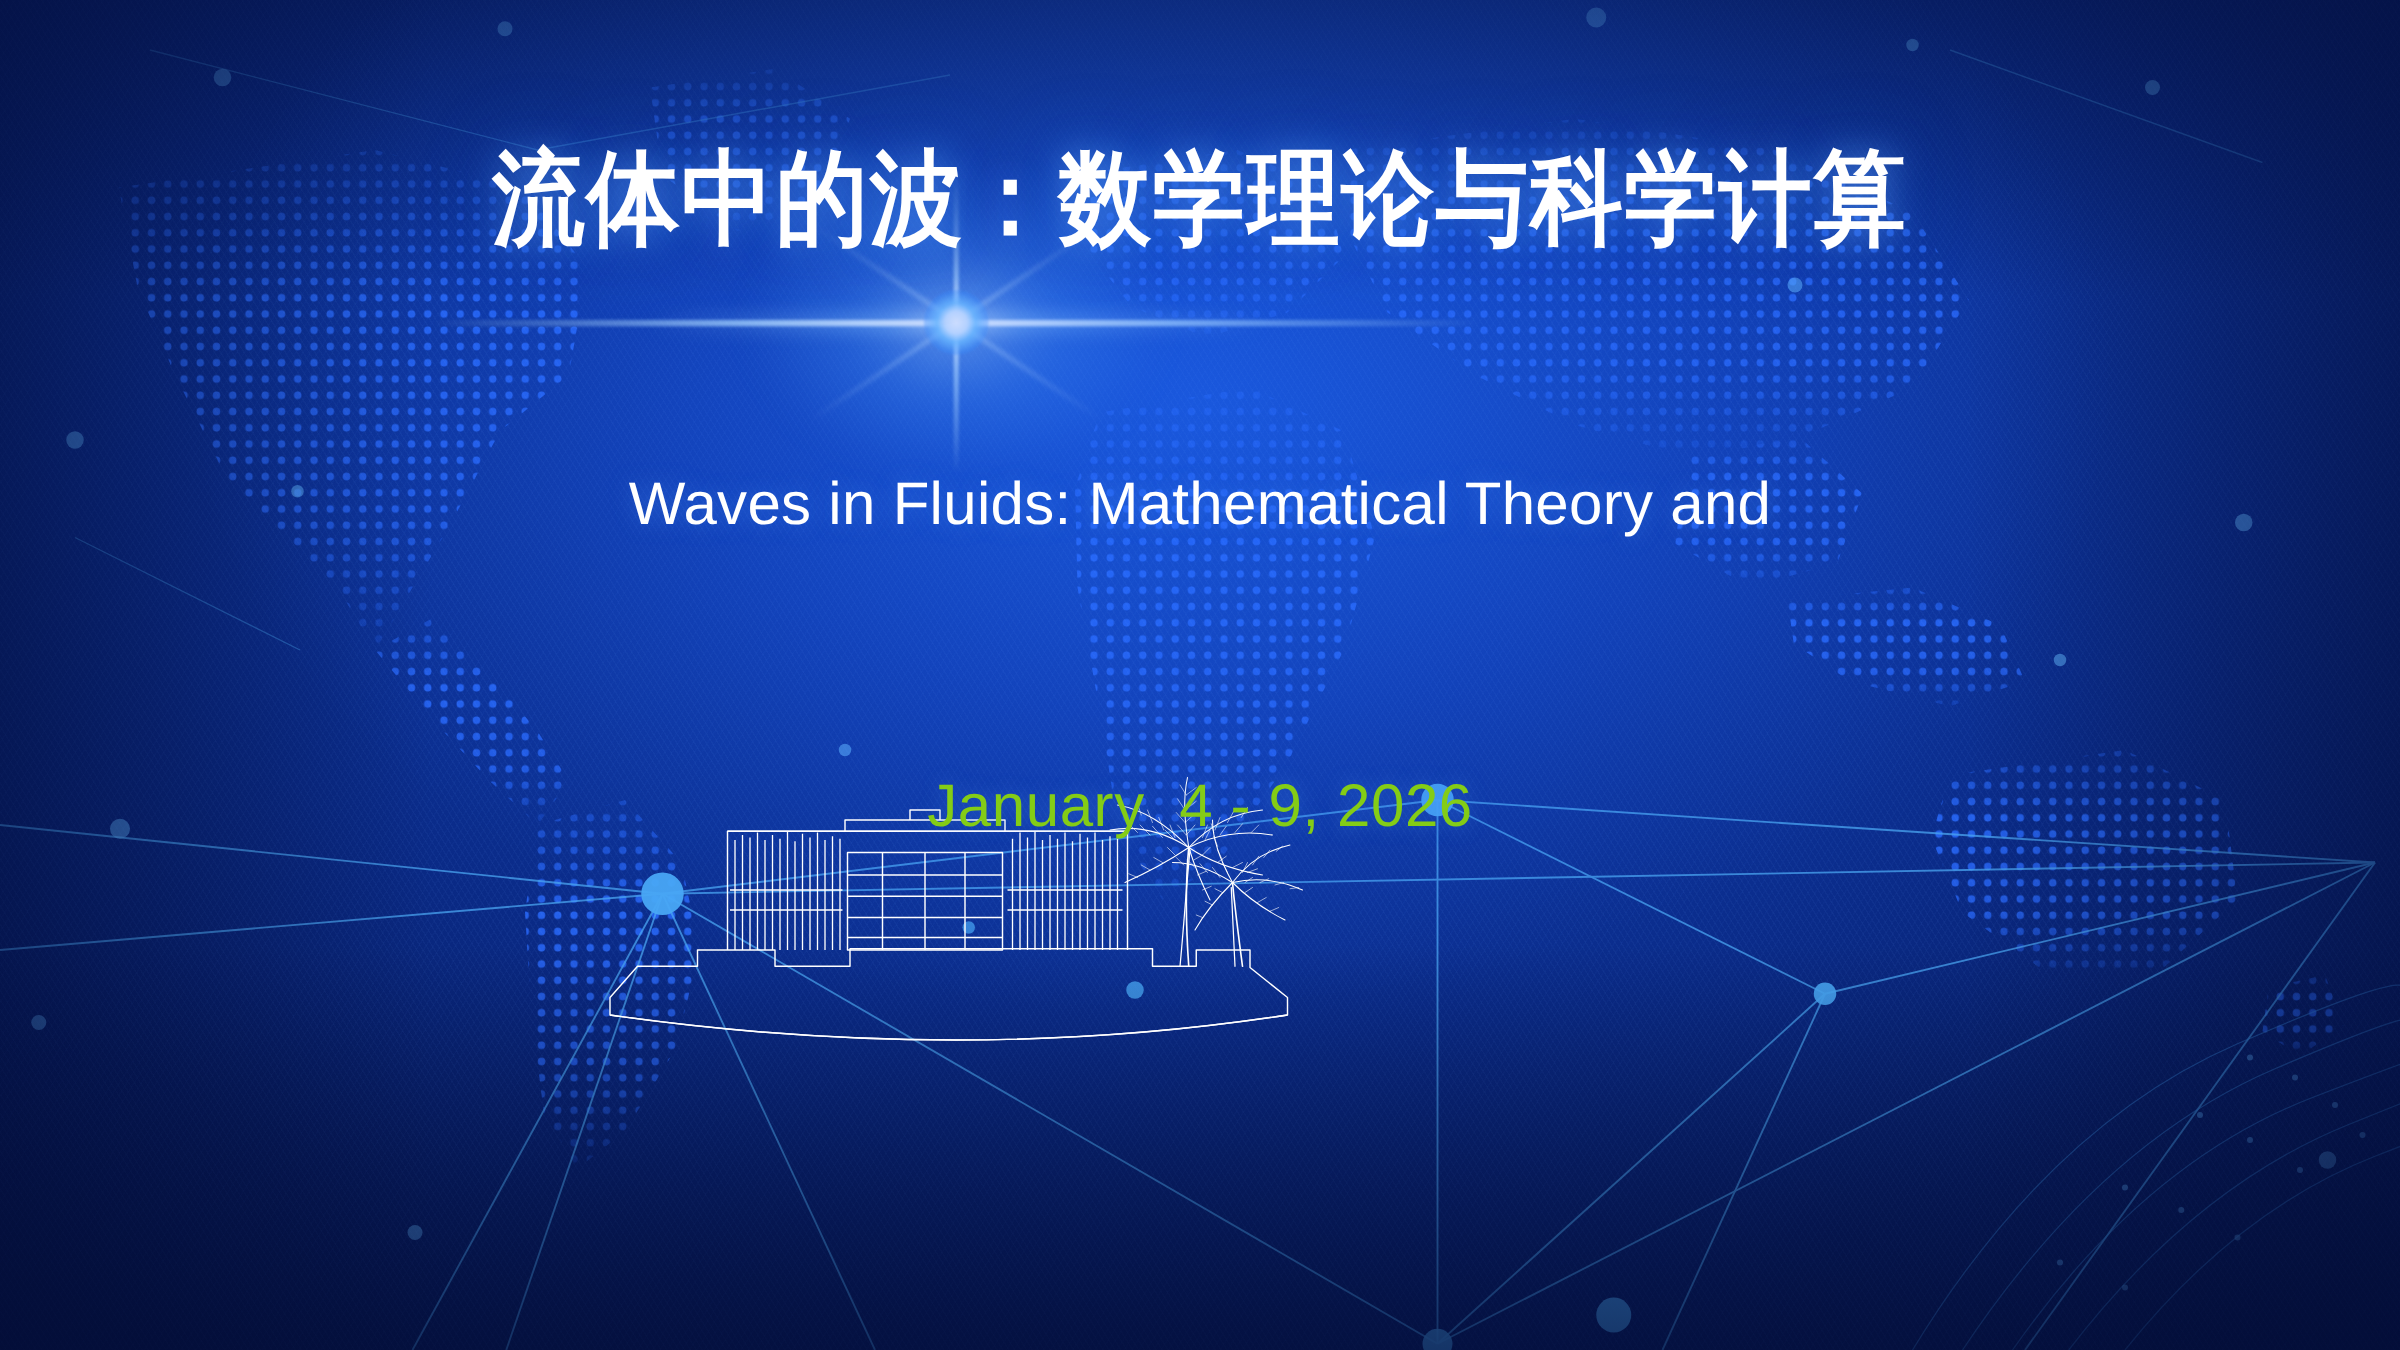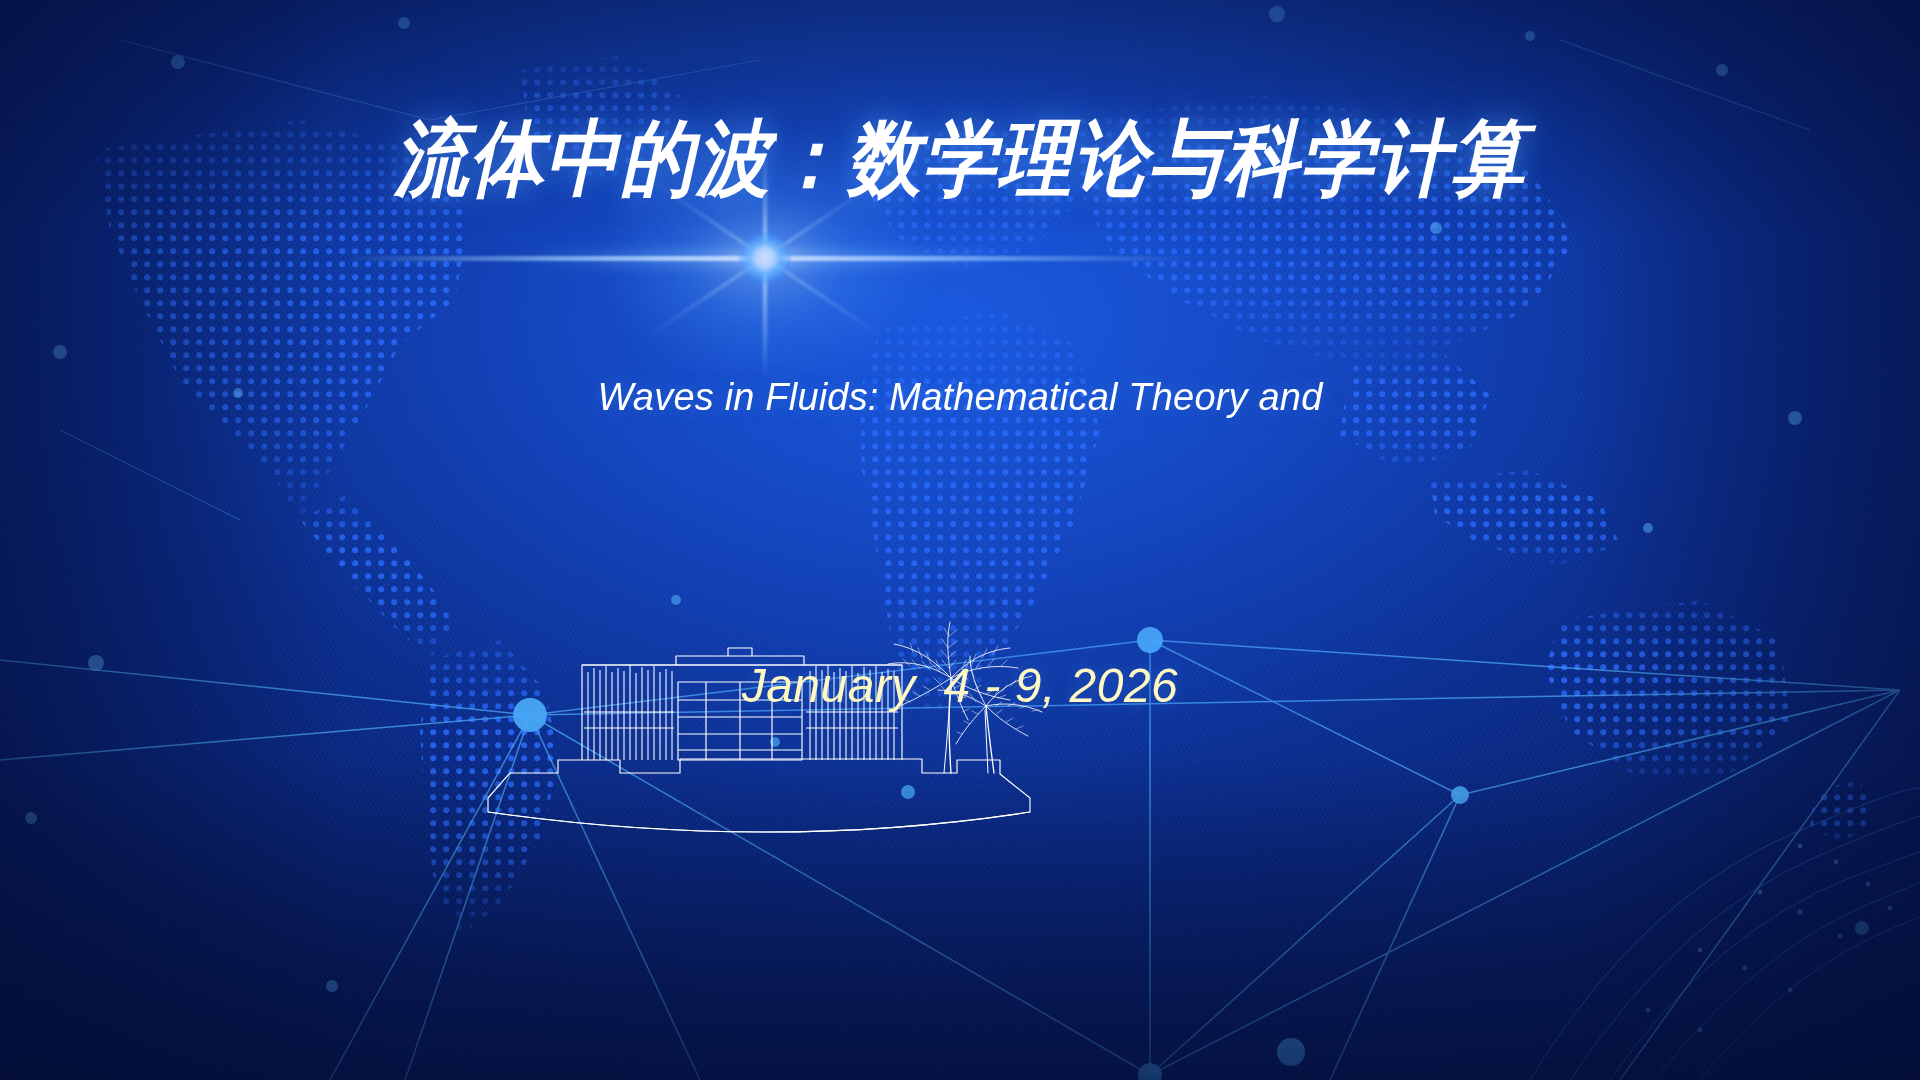--- a/index.html
+++ b/index.html
@@ -5,21 +5,20 @@
   html,body{margin:0;padding:0;background:#000;}
   body{
     font-family:"Liberation Sans", sans-serif;
     -webkit-font-smoothing:antialiased;
   }
   #stage{
     position:relative;
     width:1920px;height:1080px;
     overflow:hidden;
     background:#0b2a86;
-    font-style:italic;
   }
 
   
   .layer{position:absolute;inset:0;}
 
   #bg-base{
     background:
       radial-gradient(ellipse 1500px 900px at 50% 30%, #144fd0 0%, #0f3cb0 28%, #0a2a86 58%, #071d63 82%, #05164d 100%);
   }
   #bg-vignette{
@@ -112,38 +111,37 @@
     transform-origin:center top;
     text-shadow:0 0 26px rgba(90,160,255,.55), 0 0 60px rgba(40,110,230,.35);
   }
 
   #title-en{
     position:absolute;left:0;right:0;top:374px;
     text-align:center;
     color:#ffffff;
     font-family:"Liberation Sans", sans-serif;
     font-weight:400;
-    font-size:38px;
+    font-size:48px;
     line-height:1.26;
     letter-spacing:.005em;
     text-shadow:0 0 18px rgba(70,140,245,.45);
   }
   #title-en .ln{display:block;}
 
   #date-line{
     position:absolute;left:0;right:0;top:618px;
     text-align:center;
-    color:#fef9c3;
+    color:#84cc16;
     font-family:"Liberation Sans", sans-serif;
     font-weight:400;
     font-size:48px;
     letter-spacing:.01em;
     white-space:pre;
     text-shadow:0 0 16px rgba(70,140,245,.45);
-    margin-top:40px;
   }
 </style>
 </head>
 <body>
 
 <div id="stage">
 
   <div class="layer" id="bg-base"></div>
 
   <div class="layer" id="bg-map">

